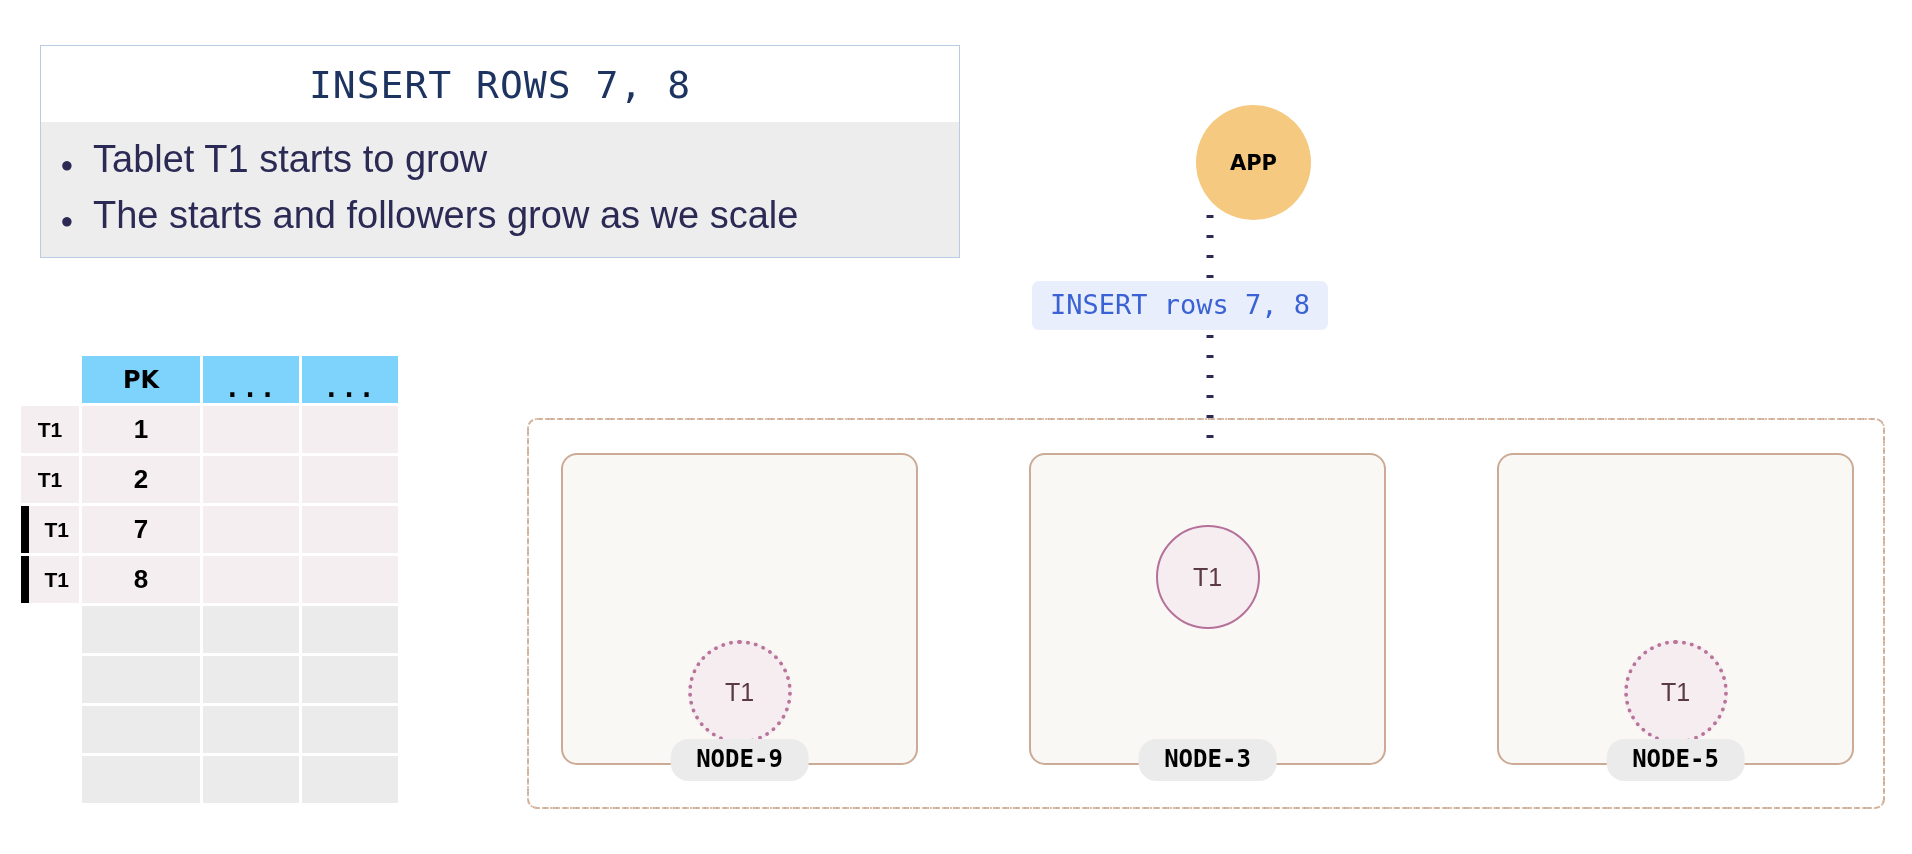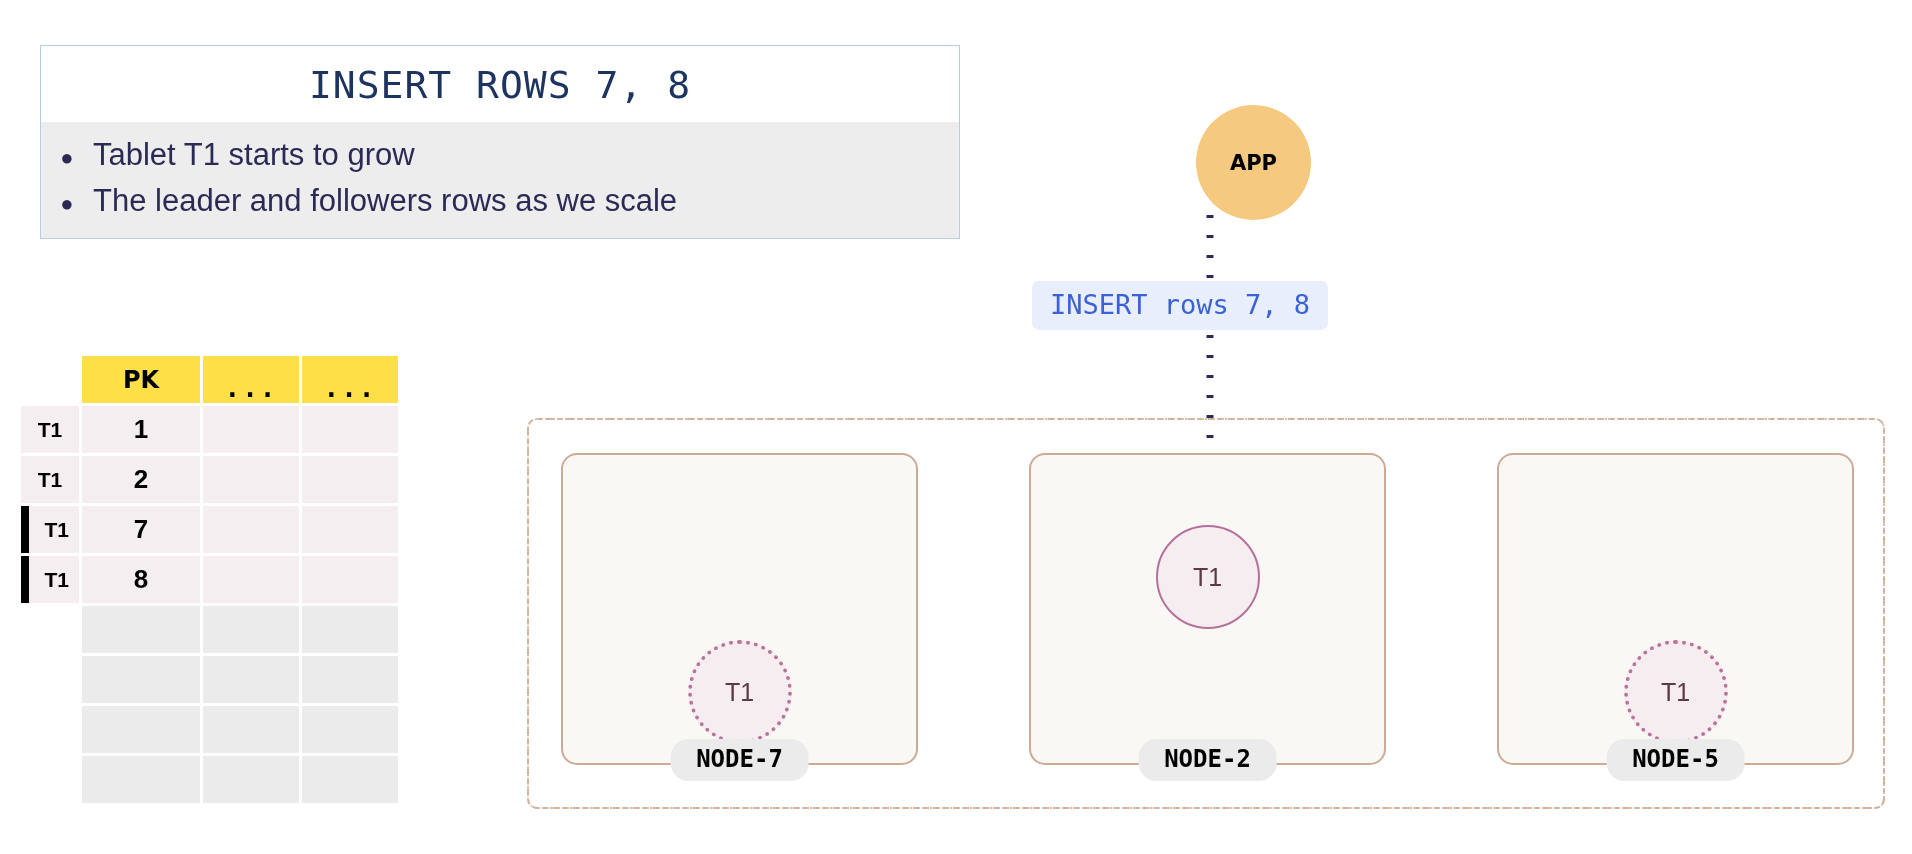--- a/index.html
+++ b/index.html
@@ -45,21 +45,21 @@
     padding: 2px 0 2px 0;
   }
   .bullet-dot {
     width: 52px;
     text-align: center;
     font-size: 22px;
     color: #2b2a55;
     line-height: 1;
   }
   .bullet-text {
-    font-size: 31px;
+    font-size: 38px;
     color: #2b2a55;
     line-height: 1.36;
   }
 
   
   #table-wrap {
     position: absolute;
     left: 18px;
     top: 353px;
   }
@@ -90,21 +90,21 @@
     color: #000000;
     box-sizing: border-box;
   }
   .rowlabel.marked {
     border-left: 8px solid #000000;
     justify-content: flex-end;
     padding-right: 10px;
   }
   .hdr {
     height: 47px;
-    background: #fde047;
+    background: #7dd3fc;
     color: #000000;
     font-size: 24px;
     font-weight: bold;
     text-align: center;
     vertical-align: middle;
     font-family: "DejaVu Sans", sans-serif;
   }
   .hdr.dots {
     font-family: "DejaVu Sans Mono", "Liberation Mono", monospace;
     font-size: 26px;
@@ -250,21 +250,21 @@
 
 <div id="callout">
   <div id="callout-title">INSERT ROWS 7, 8</div>
   <div id="callout-body">
     <div class="bullet-row">
       <span class="bullet-dot">●</span>
       <span class="bullet-text">Tablet T1 starts to grow</span>
     </div>
     <div class="bullet-row">
       <span class="bullet-dot">●</span>
-      <span class="bullet-text">The leader and followers rows as we scale</span>
+      <span class="bullet-text">The starts and followers grow as we scale</span>
     </div>
   </div>
 </div>
 
 <div id="table-wrap">
   <table id="tbl">
     <thead>
       <tr>
         <th class="spacer-cell"></th>
         <th class="hdr c-pk">PK</th>
@@ -343,28 +343,28 @@
 </svg>
 
 <div id="insert-badge">INSERT rows 7, 8</div>
 
 <div id="cluster">
 
   <div class="node-box" id="node-1">
     <div class="tablet follower">
       <span>T1</span>
     </div>
-    <div class="node-label">NODE-7</div>
+    <div class="node-label">NODE-9</div>
   </div>
 
   <div class="node-box" id="node-2">
     <div class="tablet leader">
       <span>T1</span>
     </div>
-    <div class="node-label">NODE-2</div>
+    <div class="node-label">NODE-3</div>
   </div>
 
   <div class="node-box" id="node-3">
     <div class="tablet follower">
       <span>T1</span>
     </div>
     <div class="node-label">NODE-5</div>
   </div>
 
 </div>

